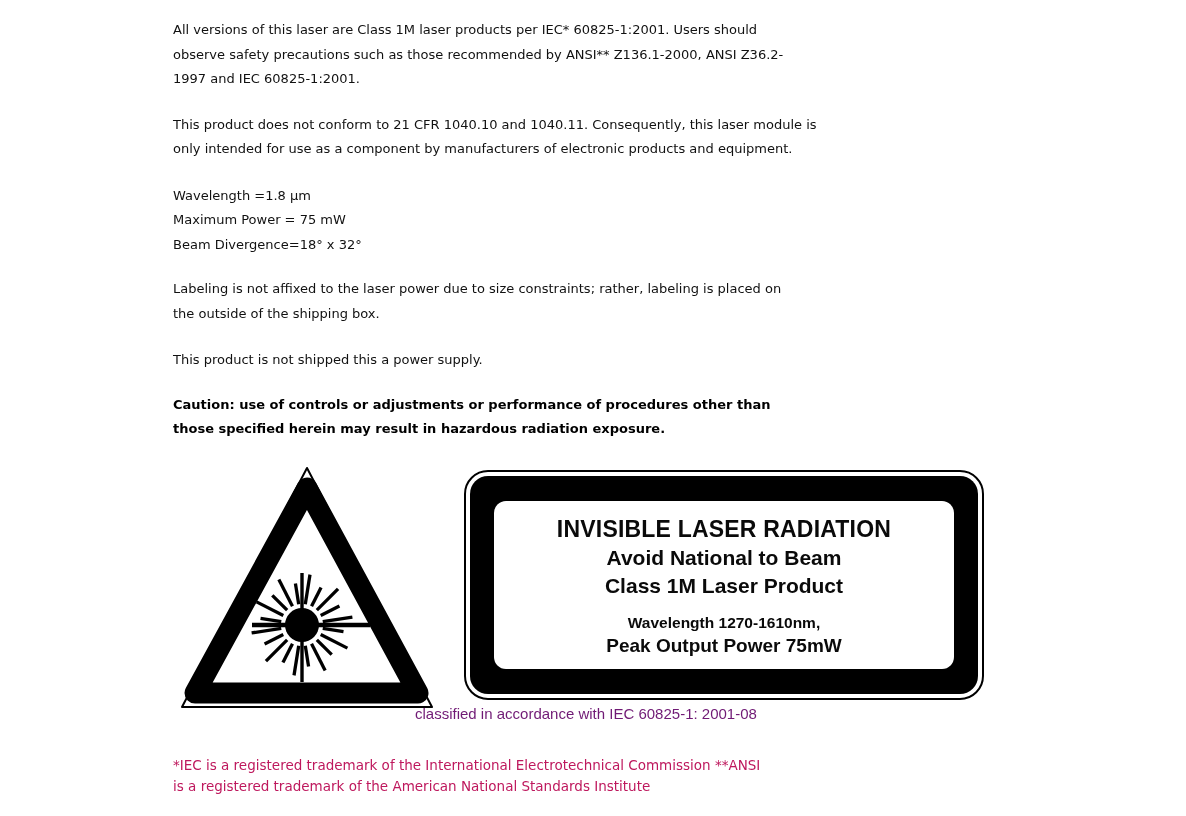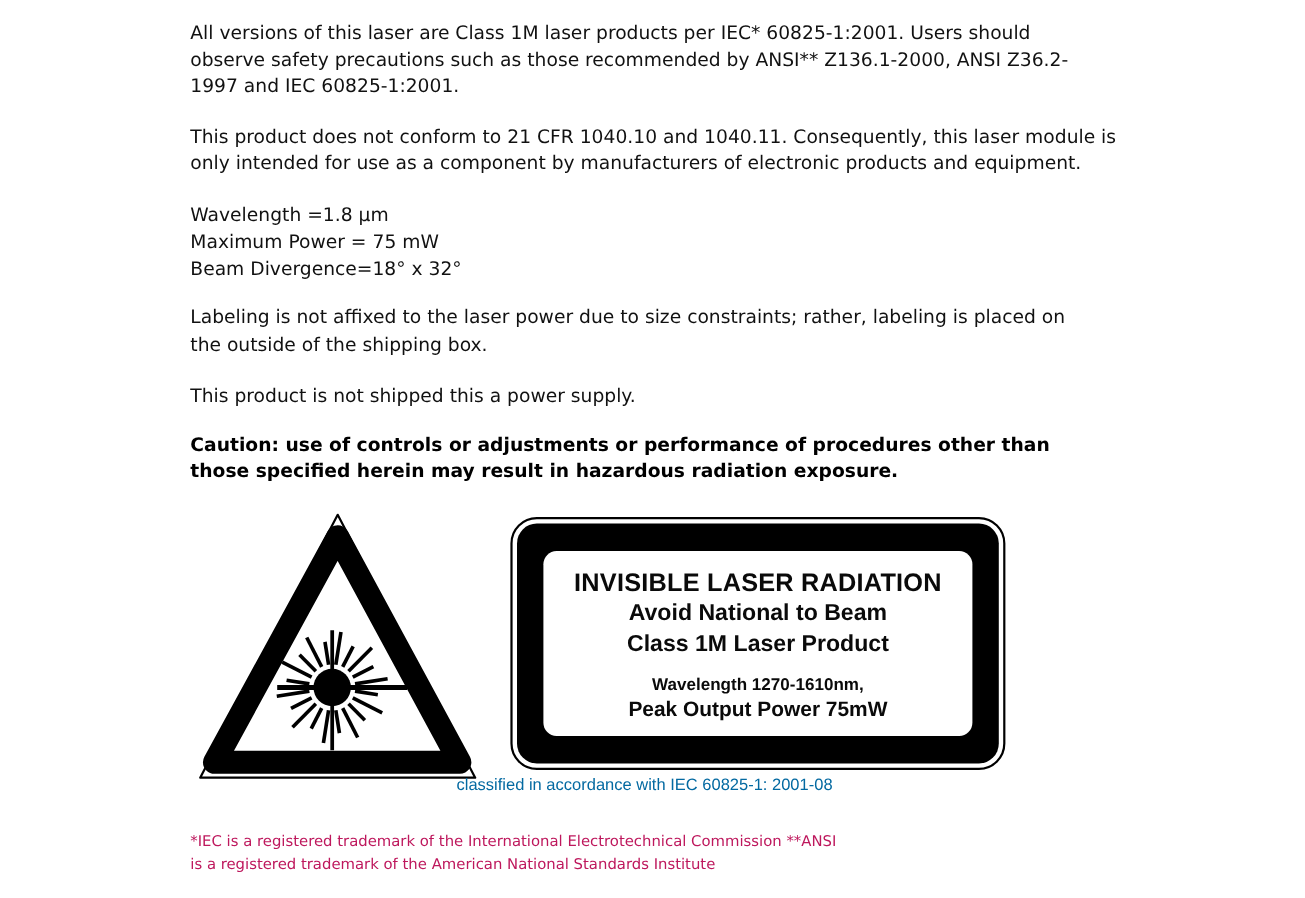--- a/index.html
+++ b/index.html
@@ -6,33 +6,33 @@
   html,body { background:#ffffff; }
   .page {
     position:relative;
     width:1186px; height:816px;
     background:#ffffff;
     font-family:"DejaVu Sans", sans-serif;
     color:#111111;
     overflow:hidden;
   }
   .content { padding:18px 0 0 173px; }
-  .para { font-size:17px; line-height:24.5px; }
+  .para { font-size:13px; line-height:24.5px; }
   .para .line { white-space:pre; }
   .mt-p2 { margin-top:21px; }
   .mt-specs { margin-top:22px; }
   .mt-p3 { margin-top:20px; }
   .mt-p4 { margin-top:22px; }
   .mt-caution { margin-top:20px; }
   .caution { font-weight:bold; color:#000000; }
   .figure-row { display:flex; align-items:flex-start; margin-top:21px; }
   .hazard-svg { margin-left:5px; flex:0 0 auto; }
   .label-outer {
     margin-left:28px; margin-top:7px;
-    width:450px; height:230px;
+    width:520px; height:230px;
     border:2px solid #000000;
     border-radius:24px;
     padding:4px;
     background:#ffffff;
     flex:0 0 auto;
   }
   .label-black {
     width:100%; height:100%;
     background:#000000;
     border-radius:18px;
@@ -49,21 +49,21 @@
     color:#0a0a0a;
   }
   .label-l1 { font-size:23px; line-height:30px; letter-spacing:0.2px; }
   .label-l2 { font-size:21px; line-height:28px; }
   .label-sub1 { font-size:15.5px; line-height:23px; margin-top:11px; }
   .label-sub2 { font-size:19px; line-height:23px; }
   .caption {
     margin:-10px 0 0 242px;
     font-family:"Liberation Sans", sans-serif;
     font-size:15px;
-    color:#0369a1;
+    color:#701a75;
   }
   .footnote { margin-top:33px; font-size:13.5px; line-height:21.5px; color:#be185d; }
   .footnote .line { white-space:pre; }
 </style>
 </head>
 <body>
 
 <div class="page">
   <div class="content">
 

